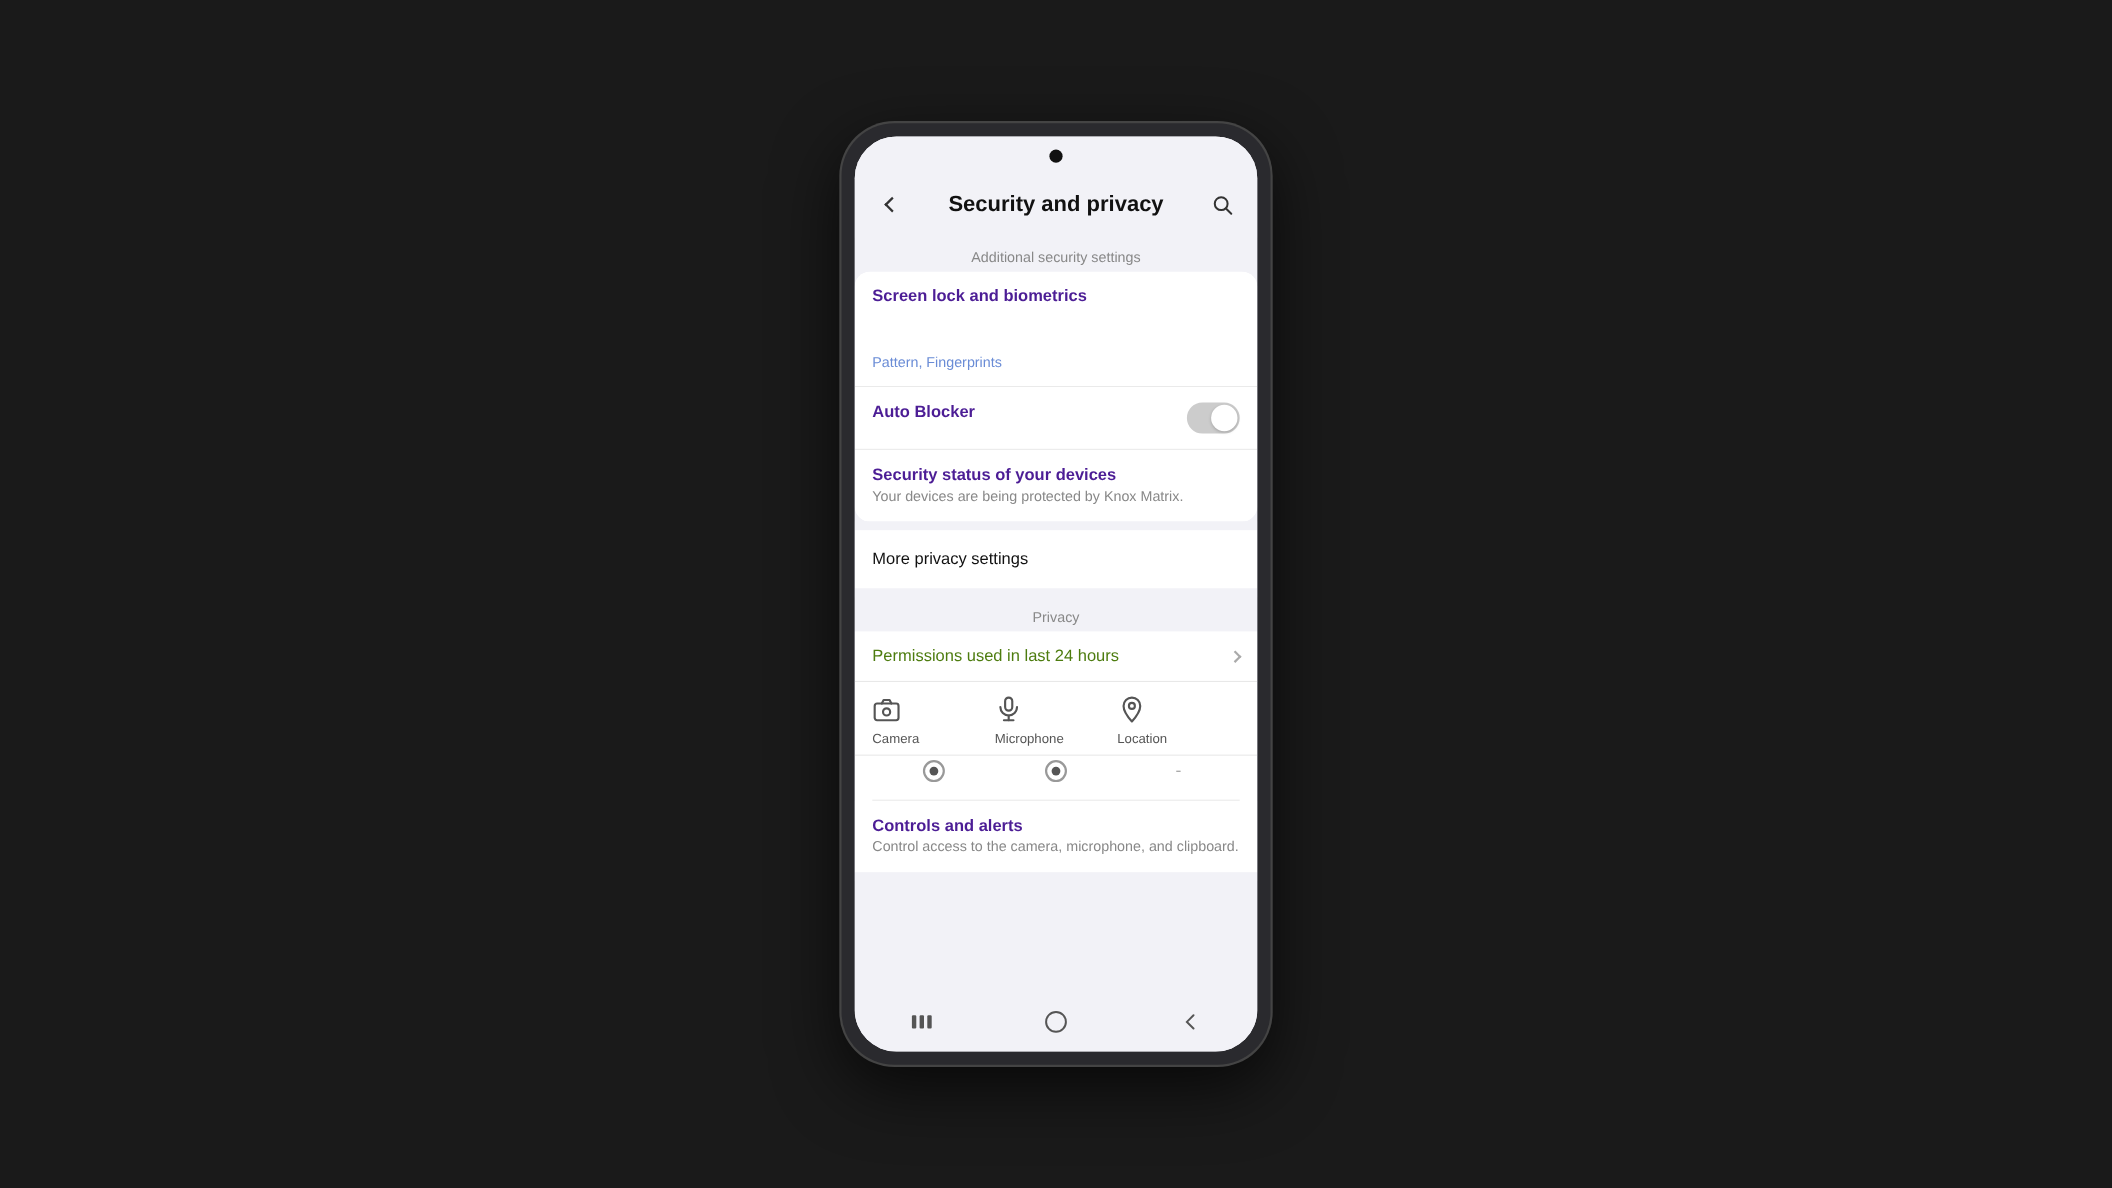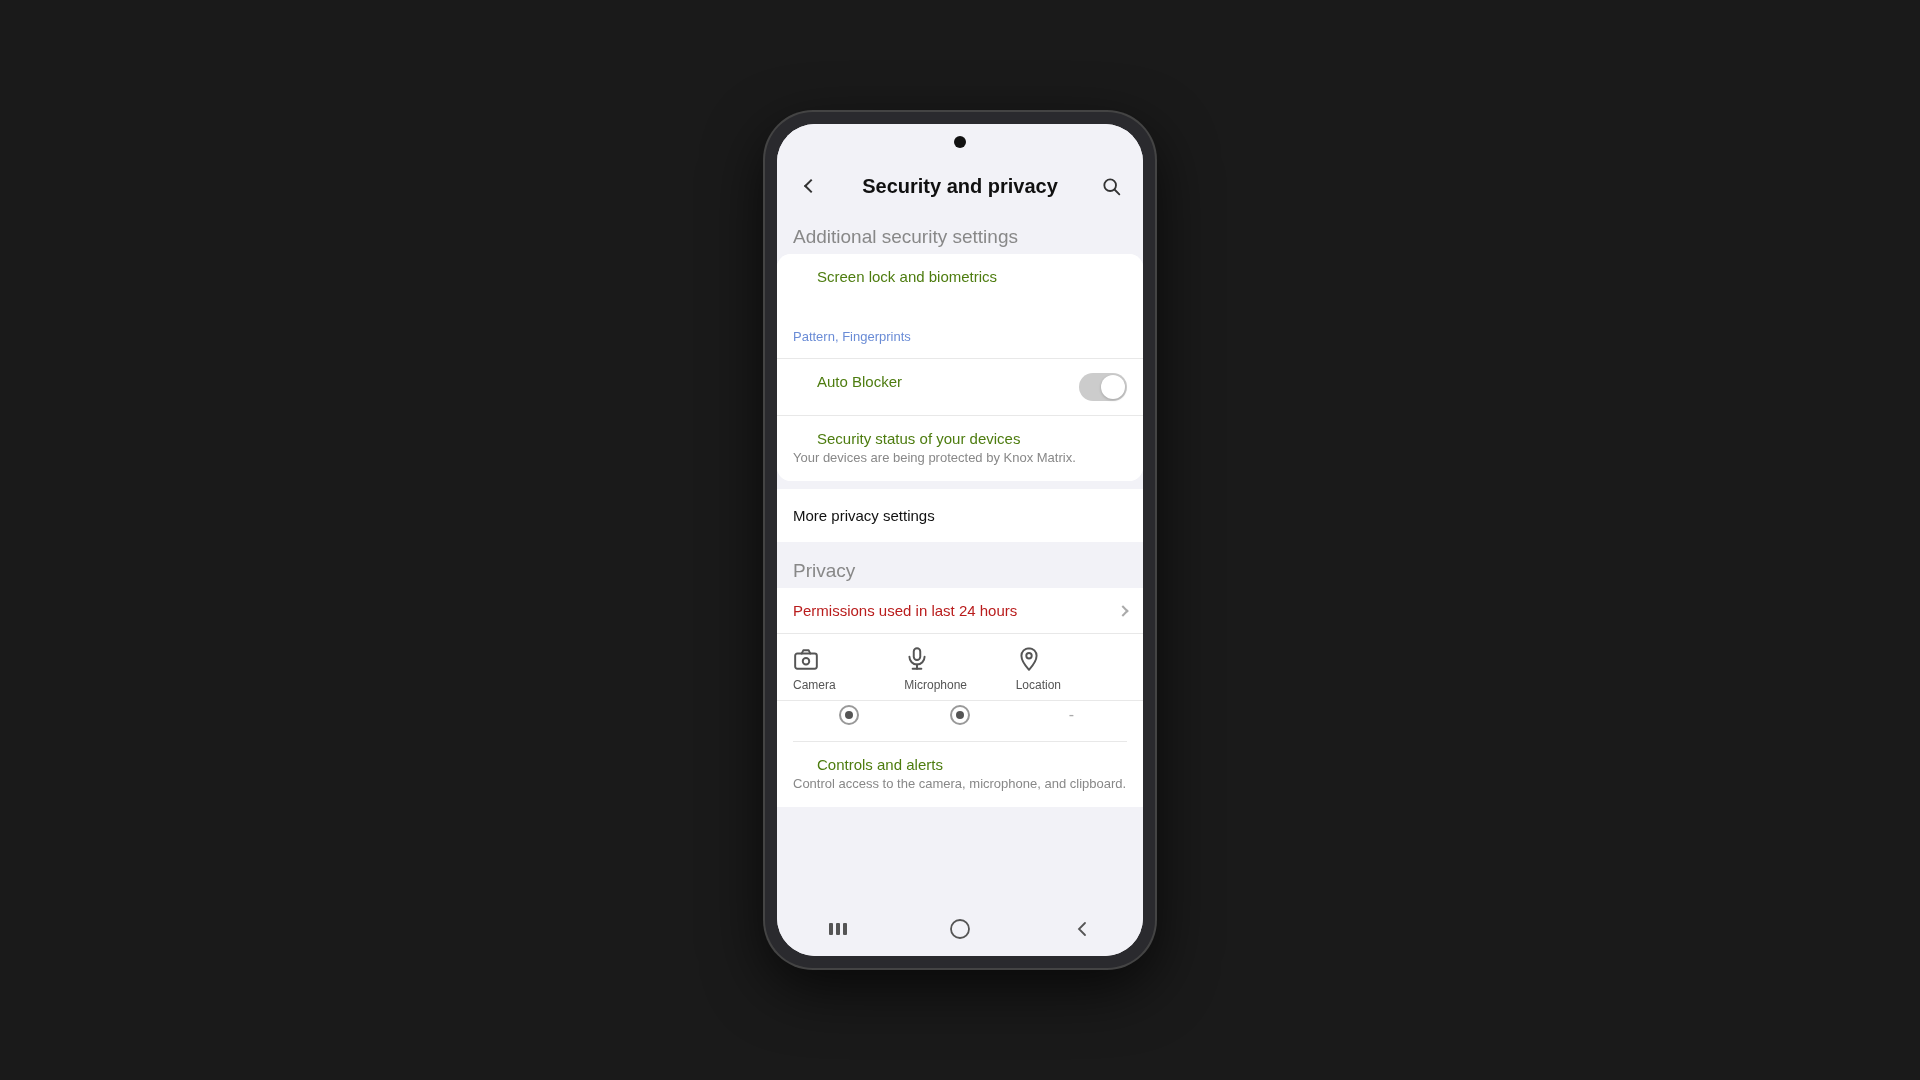--- a/index.html
+++ b/index.html
@@ -107,22 +107,23 @@
     }
 
     .search-icon-svg {
       width: 20px;
       height: 20px;
     }
 
     
     .section-label {
       padding: 10px 16px 6px;
-      font-size: 19px;
+      font-size: 13px;
       color: #888;
+      text-align: center;
     }
 
     .card-group {
       background: #fff;
       border-radius: 14px;
       margin: 0 0 0 0;
       overflow: hidden;
     }
 
     .card-item {
@@ -131,24 +132,23 @@
       border-bottom: 1px solid #e8e8e8;
       cursor: pointer;
     }
 
     .card-item:last-child {
       border-bottom: none;
     }
 
     .card-item-title {
       font-size: 15px;
-      font-weight: 400;
-      color: #4d7c0f;
+      font-weight: 700;
+      color: #4c1d95;
       margin-bottom: 2px;
-      margin-left: 24px;
     }
 
     .card-item-subtitle {
       font-size: 13px;
       color: #6a8cd6;
       margin-top: 44px;
     }
 
     .card-item-desc {
       font-size: 13px;
@@ -208,21 +208,21 @@
       align-items: center;
       justify-content: space-between;
       padding: 14px 16px;
       border-bottom: 1px solid #e8e8e8;
       cursor: pointer;
     }
 
     .permissions-title {
       font-size: 15px;
       font-weight: 500;
-      color: #b91c1c;
+      color: #4d7c0f;
     }
 
     .chevron-right {
       width: 8px;
       height: 8px;
       border-right: 2px solid #aaa;
       border-top: 2px solid #aaa;
       transform: rotate(45deg);
     }
 

